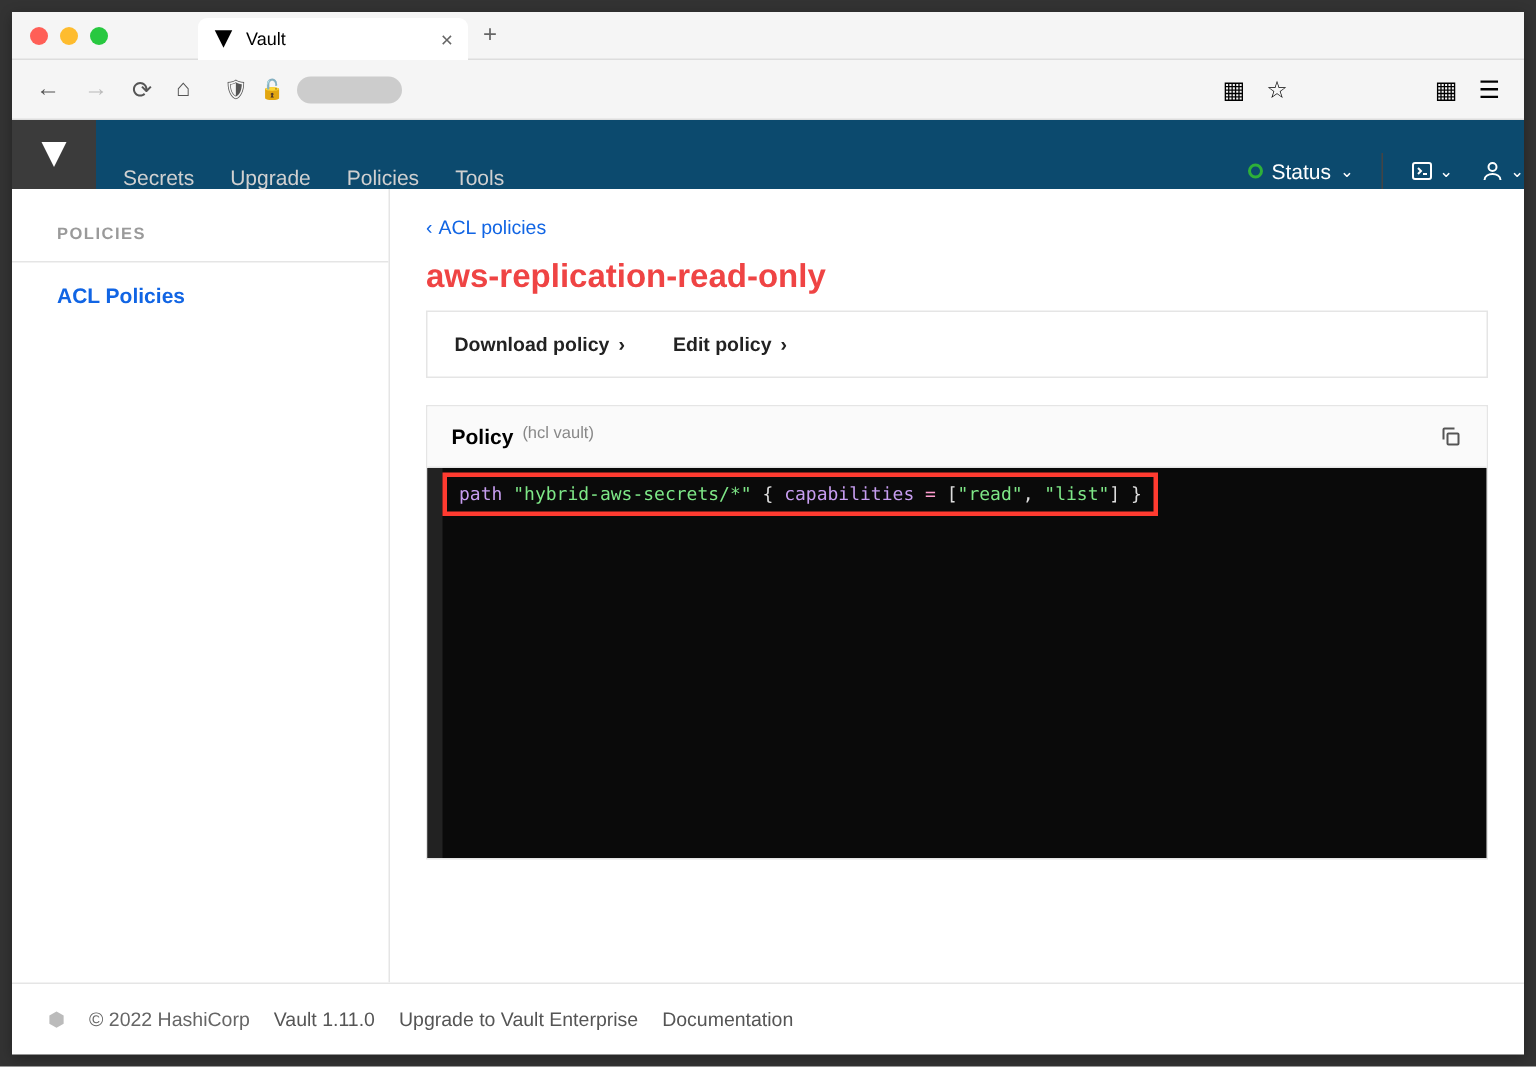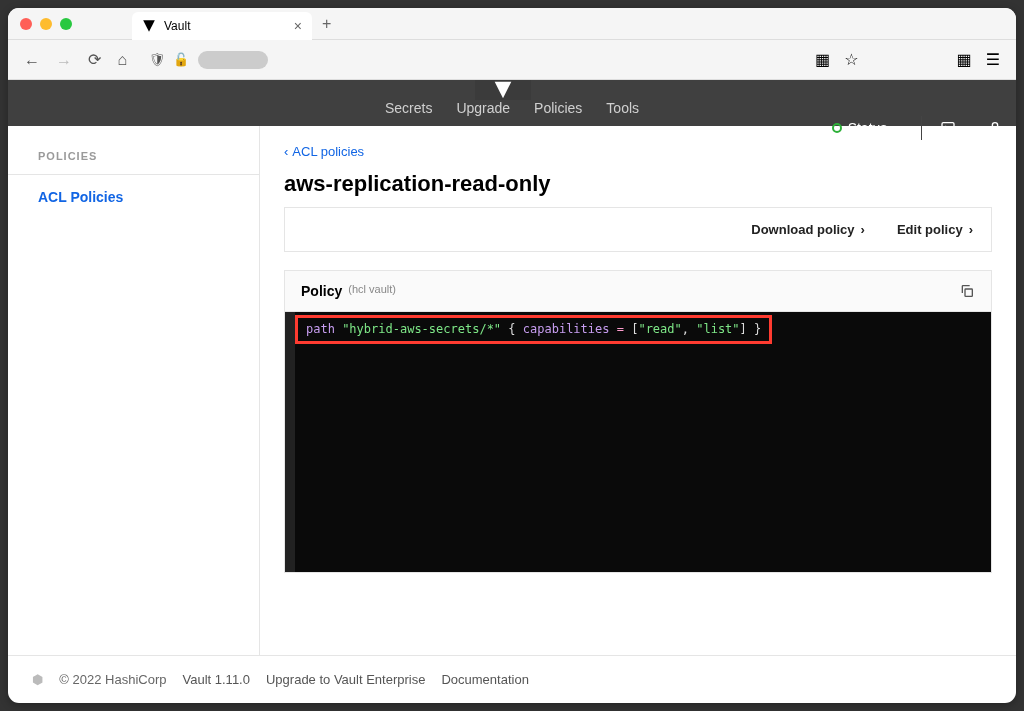--- a/index.html
+++ b/index.html
@@ -1,56 +1,56 @@
 <!DOCTYPE html>
 <html><head>
   <meta charset="utf-8">
   <style>
     * { margin: 0; padding: 0; box-sizing: border-box; }
     body { font-family: -apple-system, BlinkMacSystemFont, "Segoe UI", Helvetica, Arial, sans-serif; background: #333; width: 1024px; height: 711px; overflow: hidden; }
-    .window { background: #fff; border-radius: 11px; margin: 8px; height: 695px; display: flex; flex-direction: column; overflow: hidden; box-shadow: 0 2px 8px rgba(0,0,0,0.3); }
+    .window { background: #fff; border-radius: 0; margin: 8px; height: 695px; display: flex; flex-direction: column; overflow: hidden; box-shadow: 0 2px 8px rgba(0,0,0,0.3); }
     
     .titlebar { height: 32px; background: #f5f5f5; display: flex; align-items: center; padding: 0 12px; border-bottom: 1px solid #ddd; }
     .traffic-lights { display: flex; gap: 8px; margin-right: 60px; }
     .traffic-light { width: 12px; height: 12px; border-radius: 50%; }
     .tl-red { background: #ff5f57; }
     .tl-yellow { background: #febc2e; }
     .tl-green { background: #28c840; }
     .browser-tab { background: #fff; height: 28px; display: flex; align-items: center; padding: 0 10px; border-radius: 6px 6px 0 0; font-size: 12px; gap: 8px; margin-top: 4px; width: 180px; }
     .tab-icon { width: 14px; height: 14px; }
     .tab-close { margin-left: auto; color: #666; font-size: 14px; }
     .new-tab { margin-left: 10px; color: #666; font-size: 16px; }
     
     .toolbar { height: 40px; background: #f5f5f5; display: flex; align-items: center; padding: 0 16px; gap: 16px; border-bottom: 1px solid #ddd; }
     .nav-btn { color: #555; font-size: 16px; }
     .nav-btn.disabled { color: #bbb; }
     .url-bar { flex: 1; display: flex; align-items: center; gap: 8px; padding: 0 6px; font-size: 13px; color: #555; }
     .url-redacted { background: #ccc; border-radius: 10px; width: 70px; height: 18px; display: inline-block; }
     .toolbar-right { display: flex; gap: 14px; align-items: center; }
     
-    .app-header { background: #404040; height: 46px; display: flex; align-items: center; color: #fff; font-size: 14px; flex-direction: column; }
+    .app-header { background: #0c4a6e; height: 46px; display: flex; align-items: flex-end; color: #fff; font-size: 14px; }
     .logo-box { width: 56px; height: 46px; background: #3b3b3b; display: flex; align-items: center; justify-content: center; margin-right: 18px; }
     .nav-items { display: flex; gap: 24px; }
     .nav-item { color: #d0d0d0; }
     .header-right { margin-left: auto; display: flex; align-items: center; gap: 18px; }
     .status-badge { display: flex; align-items: center; gap: 6px; }
     .status-dot { width: 10px; height: 10px; border-radius: 50%; border: 2px solid #2eb039; }
     .divider-v { width: 1px; height: 24px; background: #444; }
     
     .app-body { flex: 1; display: flex; overflow: hidden; }
     .sidebar { width: 252px; border-right: 1px solid #e5e5e5; padding: 24px 0; }
     .sidebar-heading { font-size: 11px; font-weight: 700; letter-spacing: 1px; color: #9a9a9a; padding: 0 30px 12px; }
     .sidebar-divider { border-bottom: 1px solid #e5e5e5; }
     .sidebar-item { padding: 14px 30px; font-size: 14px; font-weight: 600; color: #1165e4; }
     
     .content { flex: 1; padding: 18px 24px; overflow: auto; }
     .breadcrumb { color: #1165e4; font-size: 13px; display: flex; align-items: center; gap: 4px; margin-bottom: 12px; }
-    .page-title { font-size: 22px; font-weight: 700; color: #000000; margin-bottom: 10px; }
+    .page-title { font-size: 22px; font-weight: 700; color: #ef4444; margin-bottom: 10px; }
     
-    .action-bar { border: 1px solid #e5e5e5; padding: 14px 18px; display: flex; justify-content: flex-end; gap: 32px; font-size: 13px; font-weight: 600; margin-bottom: 18px; }
+    .action-bar { border: 1px solid #e5e5e5; padding: 14px 18px; display: flex; gap: 32px; font-size: 13px; font-weight: 600; margin-bottom: 18px; }
     .action-link { display: flex; align-items: center; gap: 6px; color: #222; }
     
     .policy-panel { border: 1px solid #e5e5e5; }
     .policy-header { padding: 12px 16px; display: flex; align-items: flex-start; gap: 6px; background: #fafafa; border-bottom: 1px solid #e5e5e5; }
     .policy-label { font-size: 14px; font-weight: 700; }
     .policy-format { font-size: 11px; color: #888; }
     .copy-btn { margin-left: auto; color: #555; }
     
     .code-block { background: #0a0a0a; height: 260px; padding: 0; font-family: "SF Mono", Menlo, Consolas, monospace; font-size: 12px; position: relative; border-left: 10px solid #222; }
     .code-highlight { border: 3px solid #ff3b30; padding: 4px 8px 5px; display: inline-block; margin: 3px 0 0 0; }

